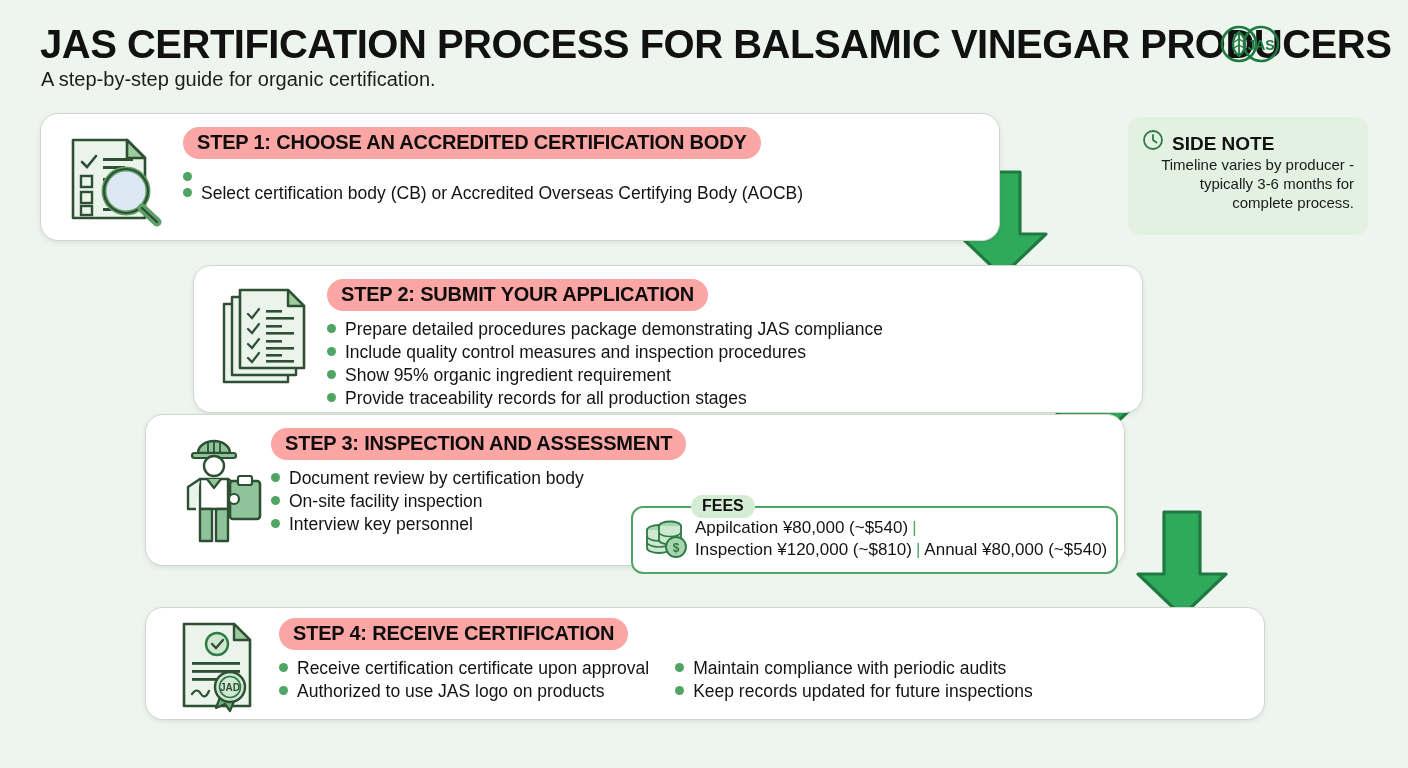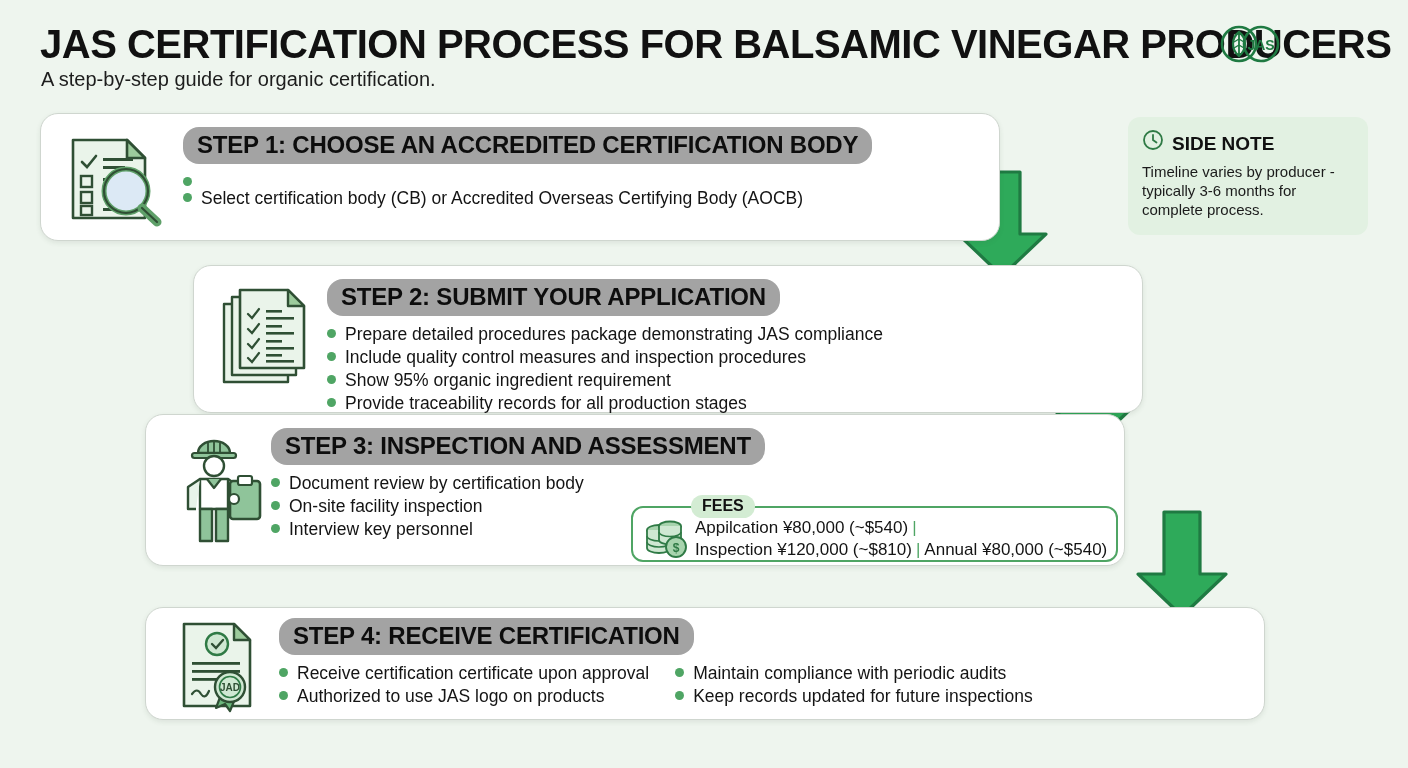--- a/index.html
+++ b/index.html
@@ -32,23 +32,23 @@
   #card1 { left: 40px;  top: 113px; width: 960px; height: 128px; }
   #card2 { left: 145px; top: 265px; width: 950px; height: 148px; margin-left: 48px; }
   #card3 { left: 145px; top: 414px; width: 980px; height: 152px; }
   #card4 { left: 145px; top: 607px; width: 1120px; height: 113px; }
 
   .step-icon { position: absolute; }
   .step-body { position: absolute; }
 
   .pill {
     display: inline-block;
-    background: #a3a3a3; border-radius: 16px;
+    background: #fca5a5; border-radius: 16px;
     padding: 4px 14px 5px 14px;
-    font-size: 24px; font-weight: bold; color: #0d0d0d;
+    font-size: 20px; font-weight: bold; color: #0d0d0d;
     letter-spacing: -0.2px; white-space: nowrap;
   }
   .bullets { margin-top: 7px; }
   .bullet {
     display: flex; align-items: flex-start;
     font-size: 17.5px; color: #141414; line-height: 22px;
     white-space: nowrap;
   }
   .bullet + .bullet { margin-top: 1px; }
   .dot {
@@ -58,26 +58,26 @@
   .cols { display: flex; gap: 26px; }
 
   
   #sidenote {
     position: absolute; left: 1128px; top: 117px;
     width: 240px; height: 118px;
     background: #e2f1e2; border-radius: 12px; padding: 12px 14px;
   }
   .sn-head { display: flex; align-items: flex-end; gap: 8px; }
   .sn-title { font-size: 19px; font-weight: bold; color: #111; }
-  .sn-text { margin-top: 7px; font-size: 15px; line-height: 19px; color: #1b1b1b; }
+  .sn-text { font-size: 15px; line-height: 19px; color: #1b1b1b; text-align: right; }
 
   
   #fees {
     position: absolute; left: 631px; top: 506px;
-    width: 487px; height: 56px;
+    width: 487px; height: 68px;
     background: #ffffff; border: 2px solid #4fa564; border-radius: 12px;
   }
   .fees-pill {
     position: absolute; left: 58px; top: -13px;
     background: #d3ecd3; border-radius: 12px; padding: 2px 11px 3px 11px;
     font-size: 16px; font-weight: bold; color: #111;
   }
   .fees-rows {
     position: absolute; left: 62px; top: 9px;
     font-size: 17px; color: #141414; line-height: 22px; white-space: nowrap;

